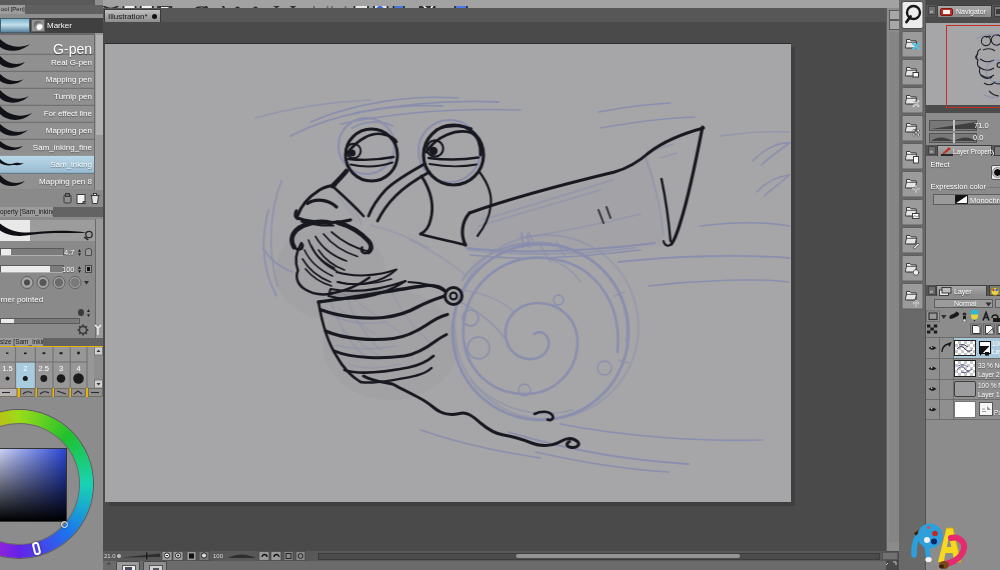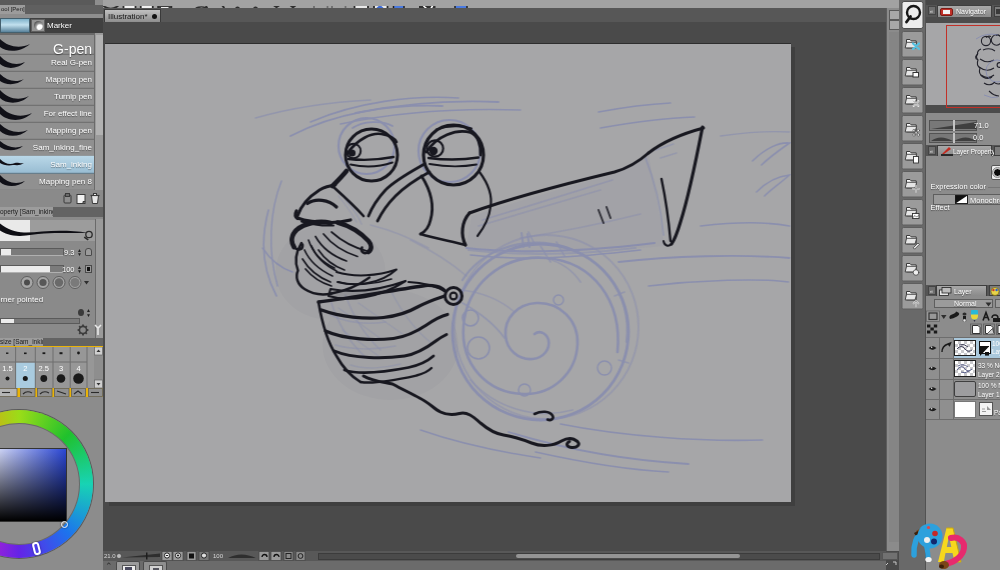--- a/index.html
+++ b/index.html
@@ -375,21 +375,21 @@
         <svg class="abs" width="95" height="21" viewBox="0 0 95 21">
           <path d="M0,3.5 C7,9 15,12 24,12.5 C30,12.7 36,12 42,11.5 C58,10.3 72,10.5 88,12.8 C72,13.2 58,12.7 44,13.6 C36,14.1 28,15.6 20,15.9 C12,16.1 4,13.5 0,10.5 Z" fill="#0e0e14"></path>
           <circle cx="89" cy="14.5" r="3.2" fill="none" stroke="#2a2a2a" stroke-width="1.3"></circle>
           <rect x="84" y="17.5" width="5" height="1.6" transform="rotate(35 86 18)" fill="#2a2a2a"></rect>
         </svg>
       </div>
 
       <div class="abs" style="left:0;top:41px;width:64px;height:8px;background:#7b7b7b;border:1px solid #5a5a5a;border-bottom-color:#b0b0b0;box-sizing:border-box;">
         <div class="abs" style="left:0;top:0;width:10px;height:6px;background:#ececec;"></div>
       </div>
-      <div class="txt abs" style="left:64px;top:41px;font-size:7.5px;">9.3</div>
+      <div class="txt abs" style="left:64px;top:41px;font-size:7.5px;">4.7</div>
       <div class="abs" style="left:76px;top:40.5px;width:7px;height:9px;font-size:5px;color:#222;line-height:4.5px;text-align:center;">▲<br>▼</div>
       <div class="abs" style="left:85px;top:41px;width:7px;height:8px;border:1px solid #4a4a4a;border-radius:3px 3px 1px 1px;background:#9a9a9a;box-sizing:border-box;"></div>
 
       <div class="abs" style="left:0;top:58px;width:64px;height:8px;background:#7b7b7b;border:1px solid #5a5a5a;border-bottom-color:#b0b0b0;box-sizing:border-box;">
         <div class="abs" style="left:0;top:0;width:49px;height:6px;background:#ececec;"></div>
       </div>
       <div class="txt abs" style="left:62px;top:58px;font-size:7.5px;">100</div>
       <div class="abs" style="left:76px;top:57.5px;width:7px;height:9px;font-size:5px;color:#222;line-height:4.5px;text-align:center;">▲<br>▼</div>
       <div class="abs" style="left:85px;top:58px;width:7px;height:8px;border:1px solid #4a4a4a;background:#9a9a9a;box-sizing:border-box;">
           <div class="abs" style="left:1px;top:1px;width:3px;height:4px;background:#111;"></div>
@@ -621,21 +621,21 @@
       <div class="abs" style="left:11px;top:0.5px;width:55px;height:11px;background:linear-gradient(#a8a8a8,#8a8a8a);border:1px solid #3e3e3e;border-bottom:none;box-sizing:border-box;">
         <svg class="abs" style="left:1px;top:0px;" width="14" height="10" viewBox="0 0 14 10">
           <path d="M2,9 l12,0" stroke="#111" stroke-width="1.6"></path>
           <path d="M3,8 L10,1 L12,3 L5,8 Z" fill="#c22b20"></path>
         </svg>
         <div class="txt abs" style="left:15px;top:2px;font-size:6.4px;white-space:nowrap;">Layer Property</div>
       </div>
       <div class="abs" style="left:67.5px;top:1px;width:7.5px;height:10.5px;background:#7c7c7c;border:1px solid #3e3e3e;box-sizing:border-box;"></div>
     </div>
 
-    <div class="txt abs" style="left:4.5px;top:159.5px;font-size:7.5px;margin-top:43px;">Effect</div>
+    <div class="txt abs" style="left:4.5px;top:159.5px;font-size:7.5px;">Effect</div>
     <div class="abs" style="left:64.5px;top:164.5px;width:12px;height:15px;background:#ededed;border:1px solid #555;border-radius:2px;box-sizing:border-box;">
       <div class="abs" style="left:1.5px;top:2px;width:9px;height:9px;border-radius:50%;background:#0a0a0a;border:1.5px solid #e0e0e0;outline:1px solid #888;box-sizing:border-box;"></div>
     </div>
     <div class="txt abs" style="left:4.5px;top:182px;font-size:7.5px;white-space:nowrap;">Expression color</div>
     <div class="abs" style="left:62px;top:186.5px;width:13px;height:1px;background:#767676;"></div>
 
     <div class="abs" style="left:7px;top:193.5px;width:68px;height:11px;background:#9a9a9a;border:1px solid #5e5e5e;border-right:none;box-sizing:border-box;">
       <svg class="abs" style="left:21px;top:0.5px;" width="13" height="9" viewBox="0 0 13 9">
         <rect x="0.5" y="0.5" width="12" height="8" fill="#fff" stroke="#222"></rect>
         <path d="M0.5,0.5 l12,0 l-12,8 z" fill="#111"></path>

